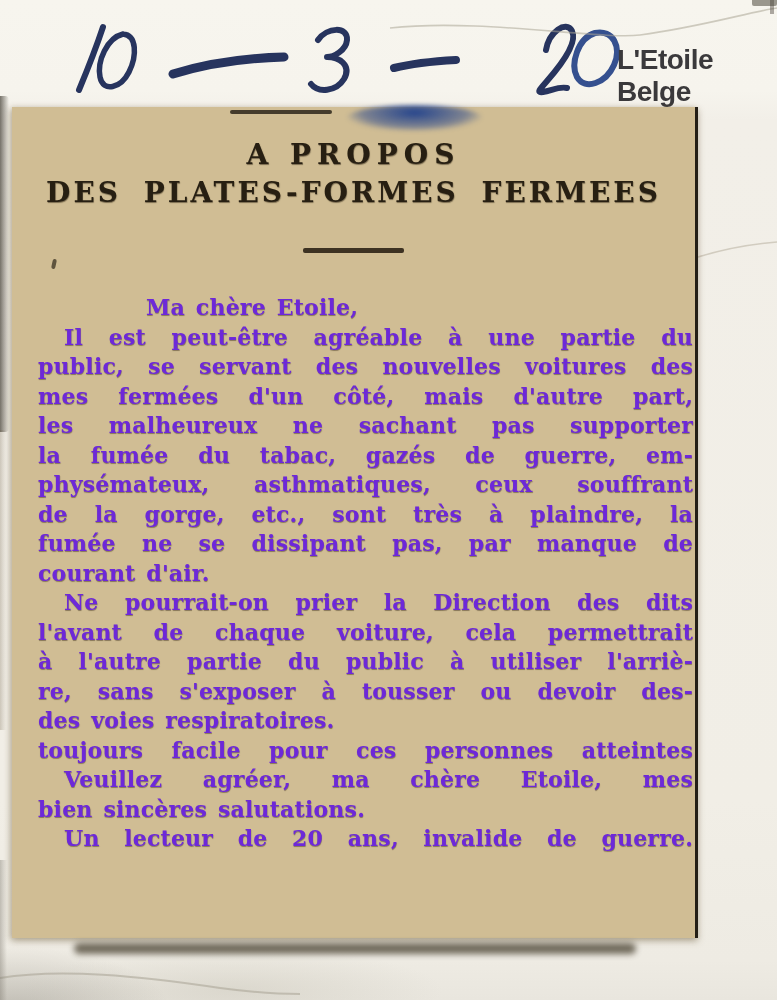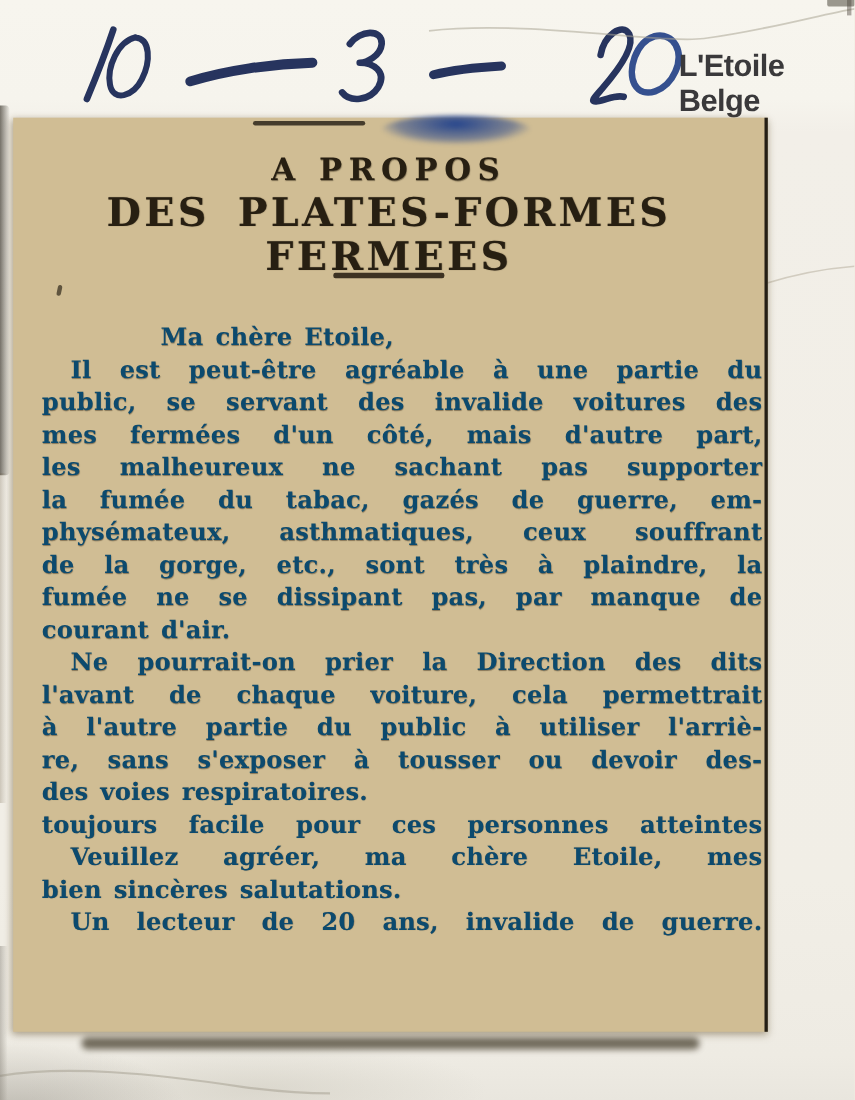--- a/index.html
+++ b/index.html
@@ -51,26 +51,26 @@
   .ink-smudge{
     position:absolute;left:335px;top:-2px;width:135px;height:26px;border-radius:50%;
     background:radial-gradient(ellipse at 50% 30%, rgba(28,62,140,.95), rgba(28,62,140,.45) 55%, rgba(28,62,140,0) 75%);
     filter:blur(2px);
   }
   .ink-speck{position:absolute;left:40px;top:152px;width:4px;height:10px;background:#3a3122;border-radius:2px;transform:rotate(12deg);opacity:.75;}
 
   .headline{position:absolute;left:0;top:30px;width:100%;text-align:center;color:#271f12;
     font-weight:bold;text-shadow:0.4px 0.8px 0.9px rgba(40,30,14,.5);}
   .headline .h1{font-size:28px;letter-spacing:6px;line-height:36px;}
-  .headline .h2{font-size:36px;letter-spacing:3px;word-spacing:10px;line-height:40px;}
+  .headline .h2{font-size:28px;letter-spacing:3px;word-spacing:10px;line-height:40px;}
   .divider{position:absolute;left:291px;top:141px;width:101px;height:5px;background:#281f12;border-radius:2px;opacity:.88;}
 
   .article{
     position:absolute;left:26px;top:186px;width:655px;
-    font-size:22px;font-weight:bold;line-height:29.5px;color:#0c4a6e;
+    font-size:22px;font-weight:bold;line-height:29.5px;color:#6d28d9;
     letter-spacing:0.2px;word-spacing:3px;
     text-shadow:0.3px 0.7px 0.8px rgba(48,36,18,.45);
   }
   .line{white-space:normal;}
   .line.stretch{text-align:justify;text-align-last:justify;}
   .line.first{text-indent:26px;}
   .para.salutation .line{text-indent:108px;text-align-last:left;}
   .bottom-smudge{position:absolute;left:62px;top:836px;width:562px;height:11px;background:#3c3422;
     border-radius:6px;filter:blur(3px);opacity:.7;}
 </style>
@@ -127,21 +127,21 @@
       <div class="h2">DES PLATES-FORMES FERMEES</div>
     </div>
     <div class="divider"></div>
 
     <div class="article">
         <div class="para salutation">
           <div class="line first">Ma chère Etoile,</div>
         </div>
         <div class="para body-1">
           <div class="line stretch first">Il est peut-être agréable à une partie du</div>
-          <div class="line stretch">public, se servant des invalide voitures des</div>
+          <div class="line stretch">public, se servant des nouvelles voitures des</div>
           <div class="line stretch">mes fermées d'un côté, mais d'autre part,</div>
           <div class="line stretch">les malheureux ne sachant pas supporter</div>
           <div class="line stretch">la fumée du tabac, gazés de guerre, em-</div>
           <div class="line stretch">physémateux, asthmatiques, ceux souffrant</div>
           <div class="line stretch">de la gorge, etc., sont très à plaindre, la</div>
           <div class="line stretch">fumée ne se dissipant pas, par manque de</div>
           <div class="line">courant d'air.</div>
         </div>
         <div class="para body-2">
           <div class="line stretch first">Ne pourrait-on prier la Direction des dits</div>

